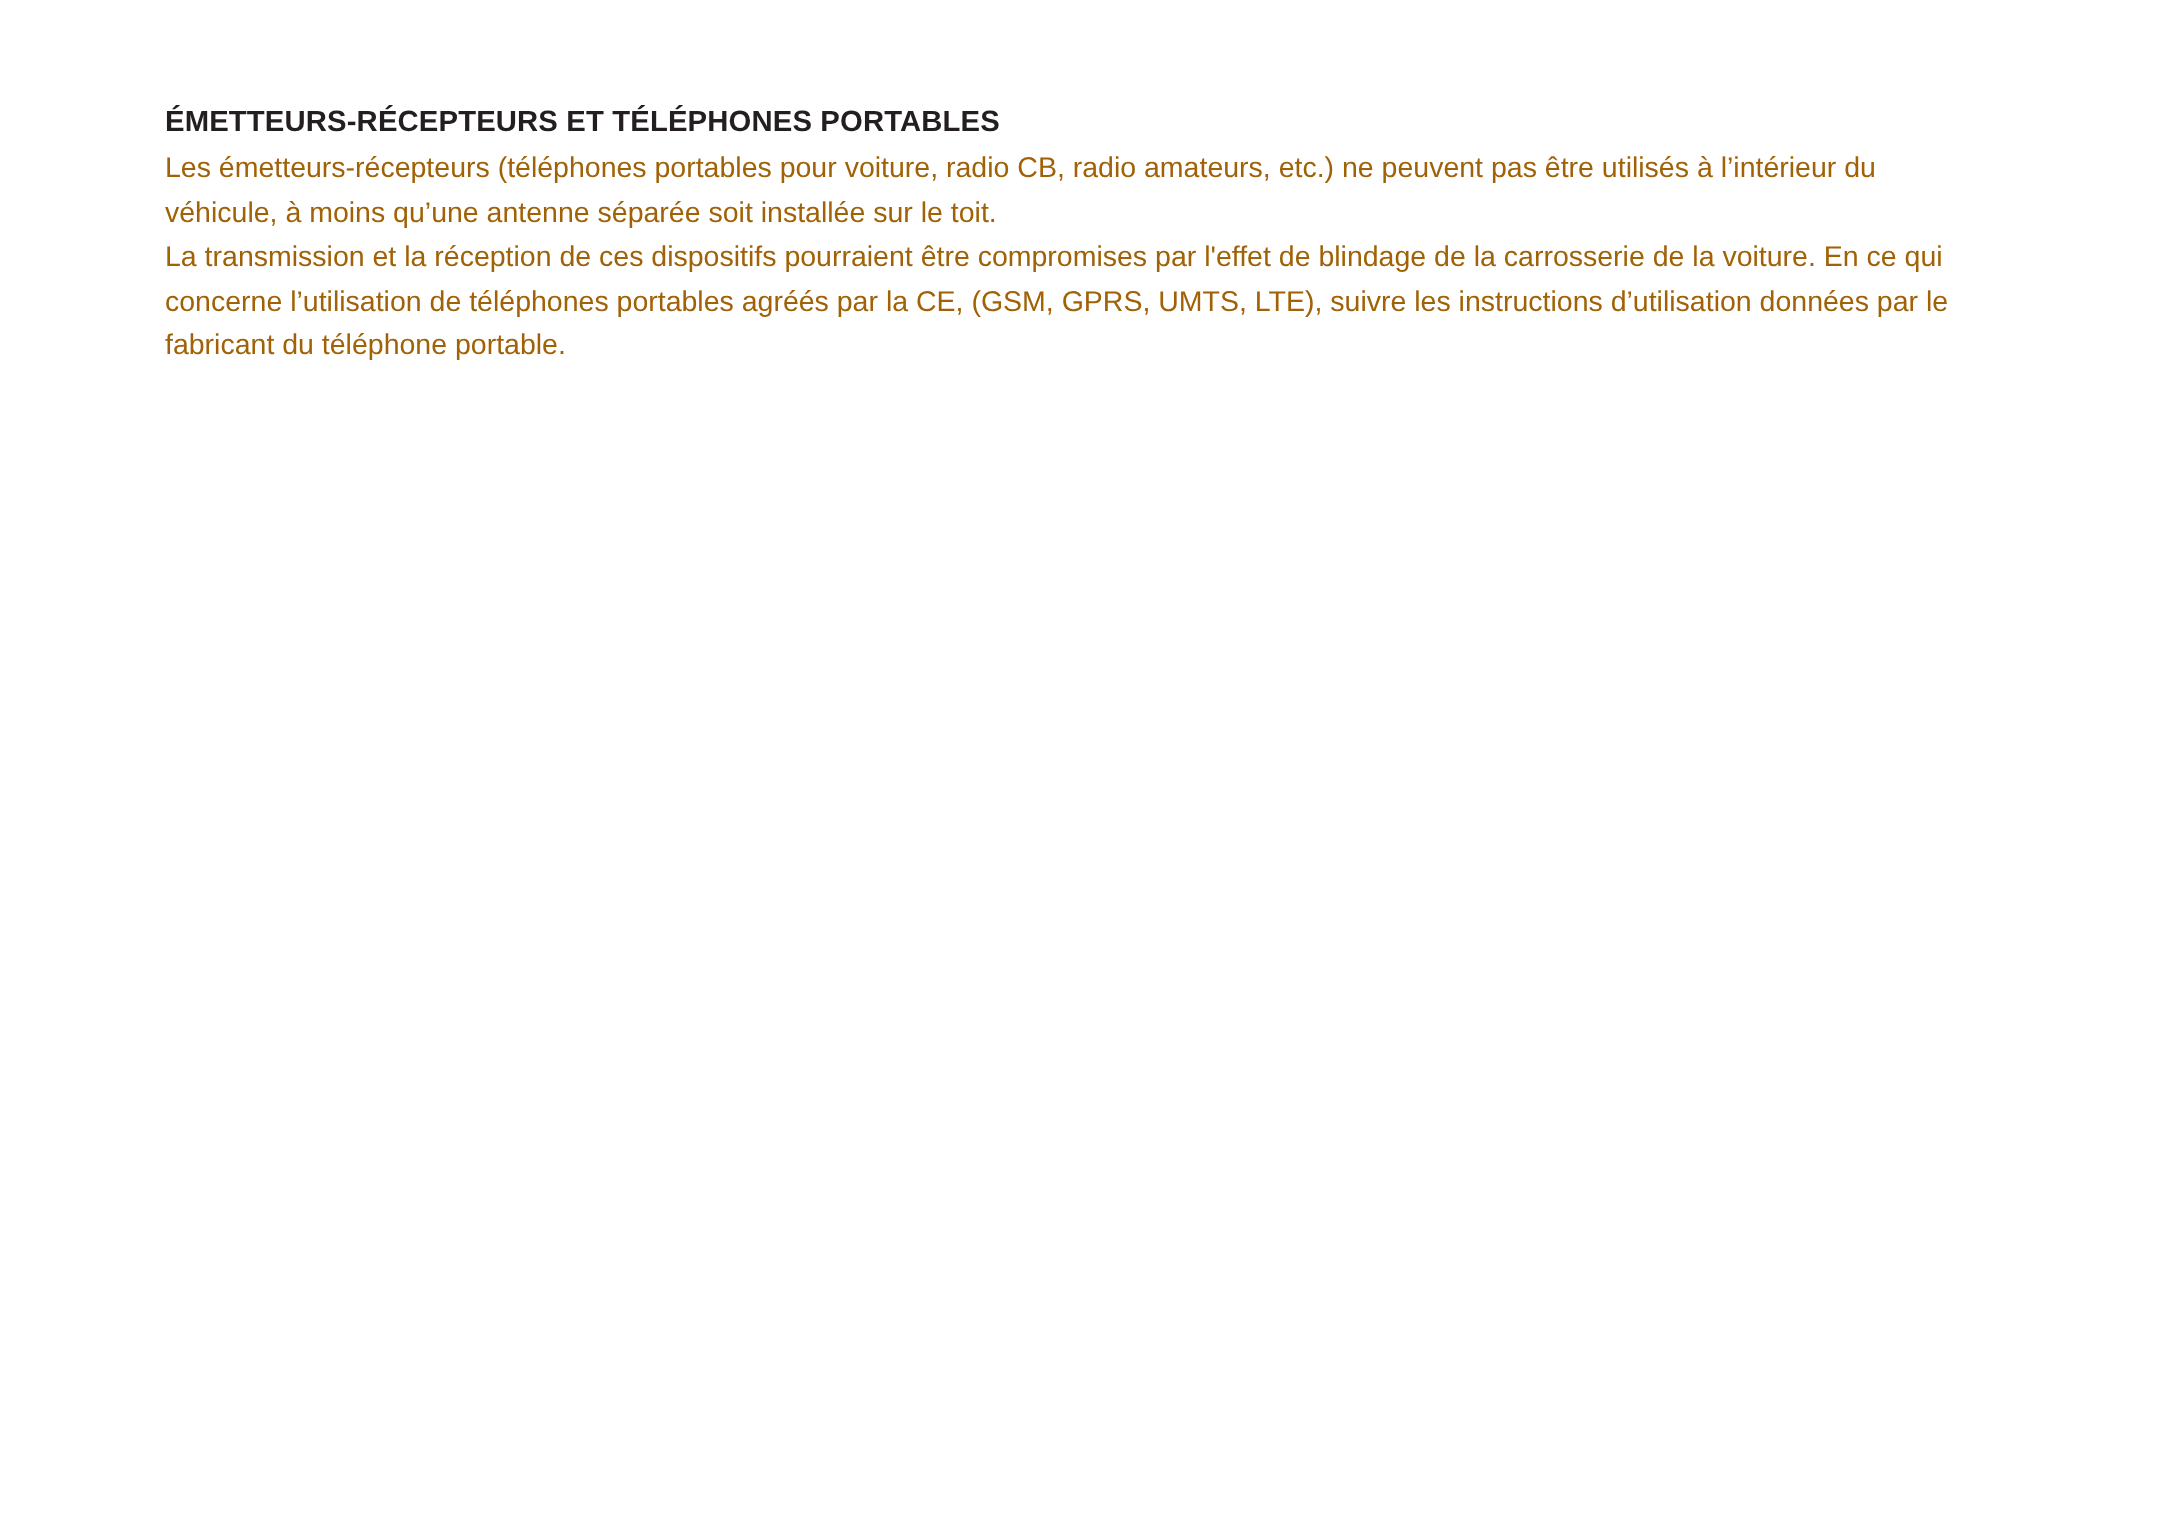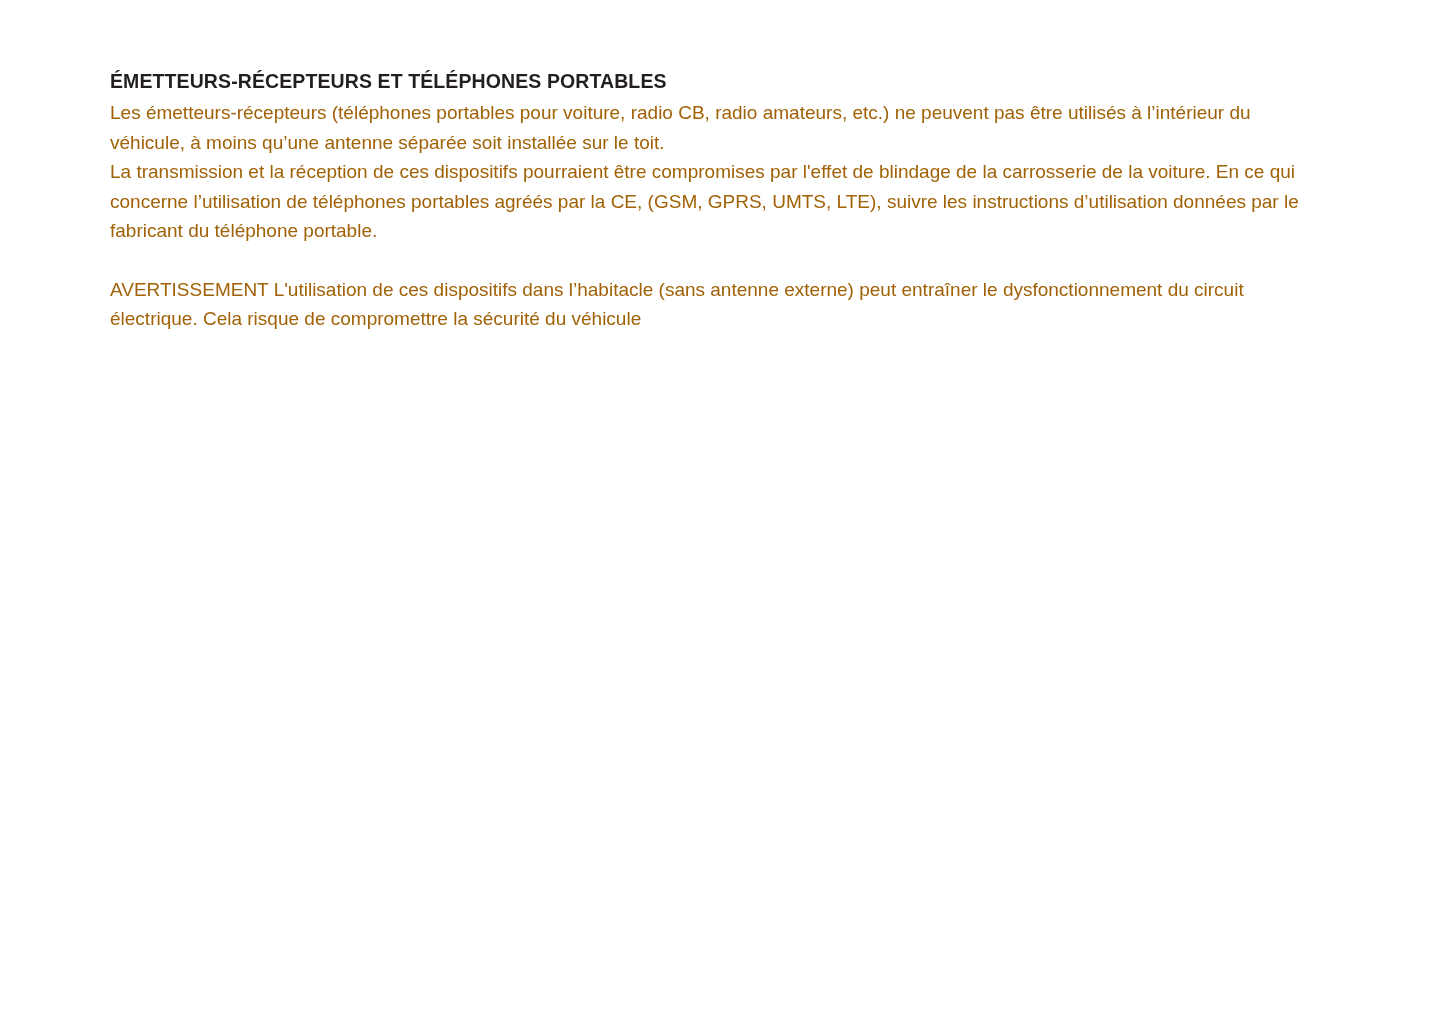--- a/index.html
+++ b/index.html
@@ -49,16 +49,15 @@
 <div class="page">
 
   <h1 class="doc-title">ÉMETTEURS-RÉCEPTEURS ET TÉLÉPHONES PORTABLES</h1>
 
   <div class="body-block">
     <p>Les émetteurs-récepteurs (téléphones portables pour voiture, radio CB, radio amateurs, etc.) ne peuvent pas être utilisés à l’intérieur du véhicule, à moins qu’une antenne séparée soit installée sur le toit.</p>
     <p>La transmission et la réception de ces dispositifs pourraient être compromises par l'effet de blindage de la carrosserie de la voiture. En ce qui concerne l’utilisation de téléphones portables agréés par la CE, (GSM, GPRS, UMTS, LTE), suivre les instructions d’utilisation données par le fabricant du téléphone portable.</p>
 
     <div class="spacer"></div>
 
-    <p>AVERTISSEMENT L'utilisation de ces dispositifs dans l’habitacle (sans antenne externe) peut entraîner le dysfonctionnement du circuit électrique. Cela risque de compromettre la sécurité du véhicule</p>
   </div>
 
 </div>
 
 </body></html>

